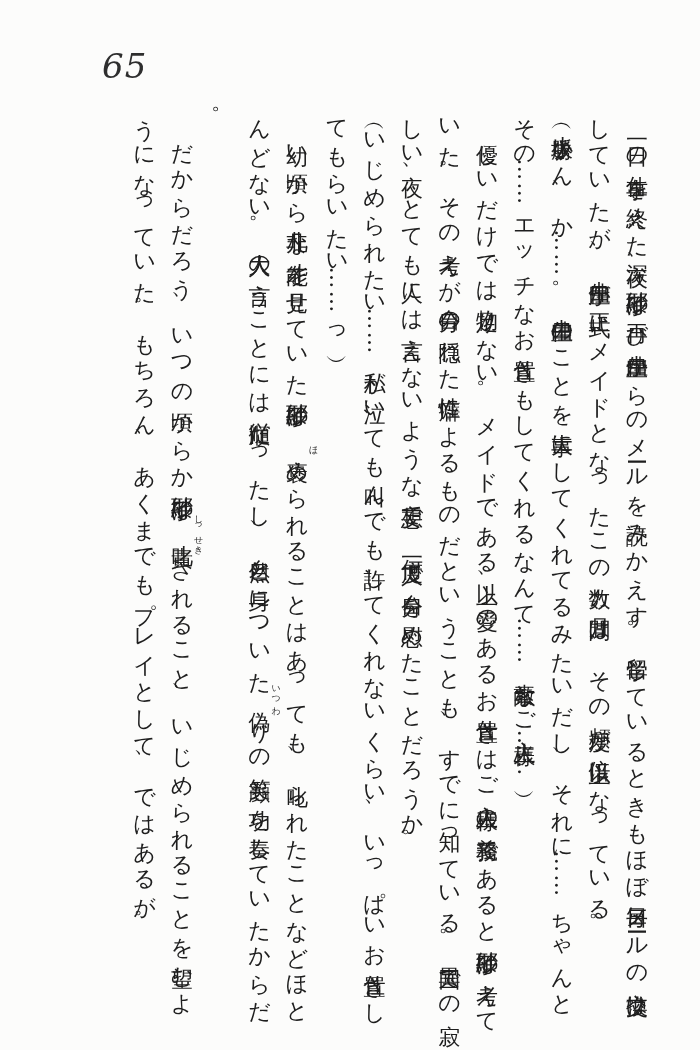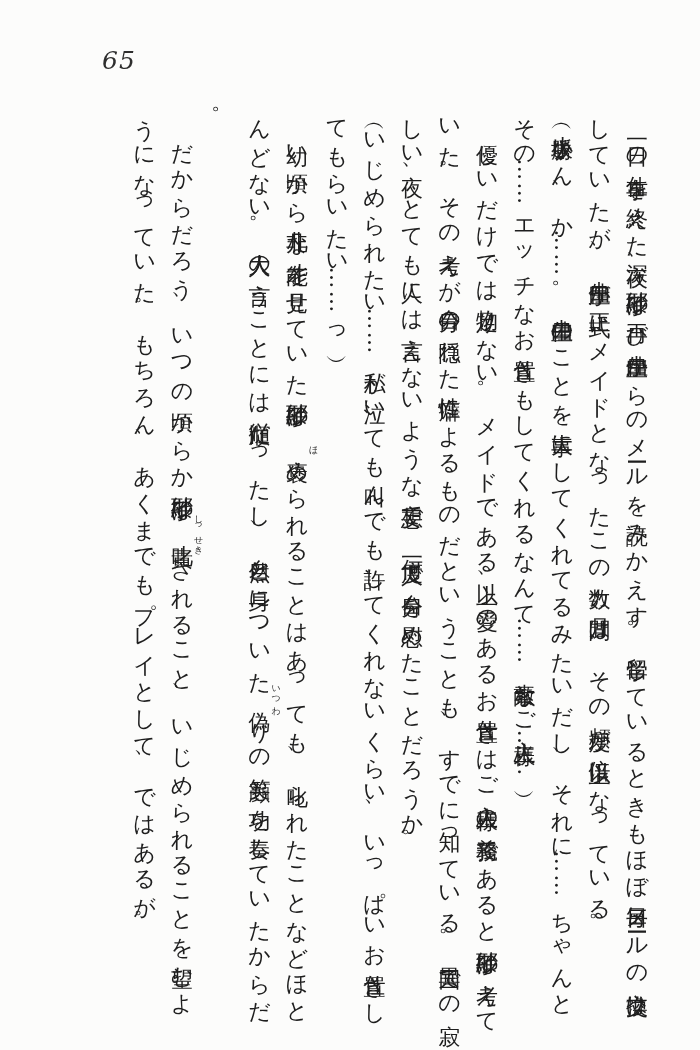--- a/index.html
+++ b/index.html
@@ -12,21 +12,21 @@
     width: 700px;
     height: 1050px;
     background: #fcfcfb;
     overflow: hidden;
     font-family: "DejaVu Serif", serif;
   }
   .page-number {
     position: absolute;
     top: 46px;
     left: 102px;
-    font-size: 25px;
+    font-size: 34px;
     font-style: italic;
     color: #2e2e2e;
     letter-spacing: 1px;
   }
   .text-area {
     position: absolute;
     top: 104px;
     right: 44px;
     width: 600px;
     height: 926px;

